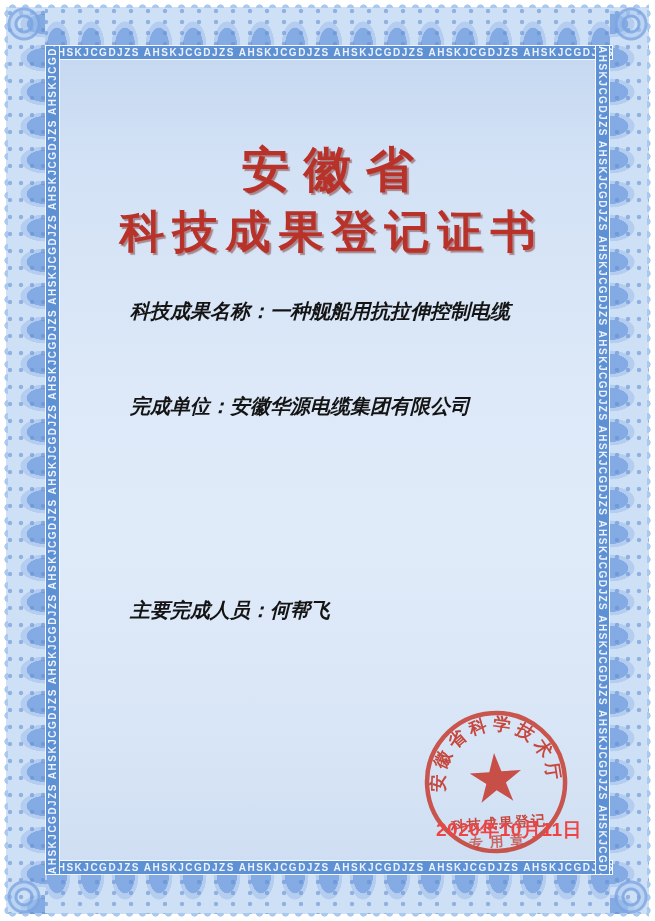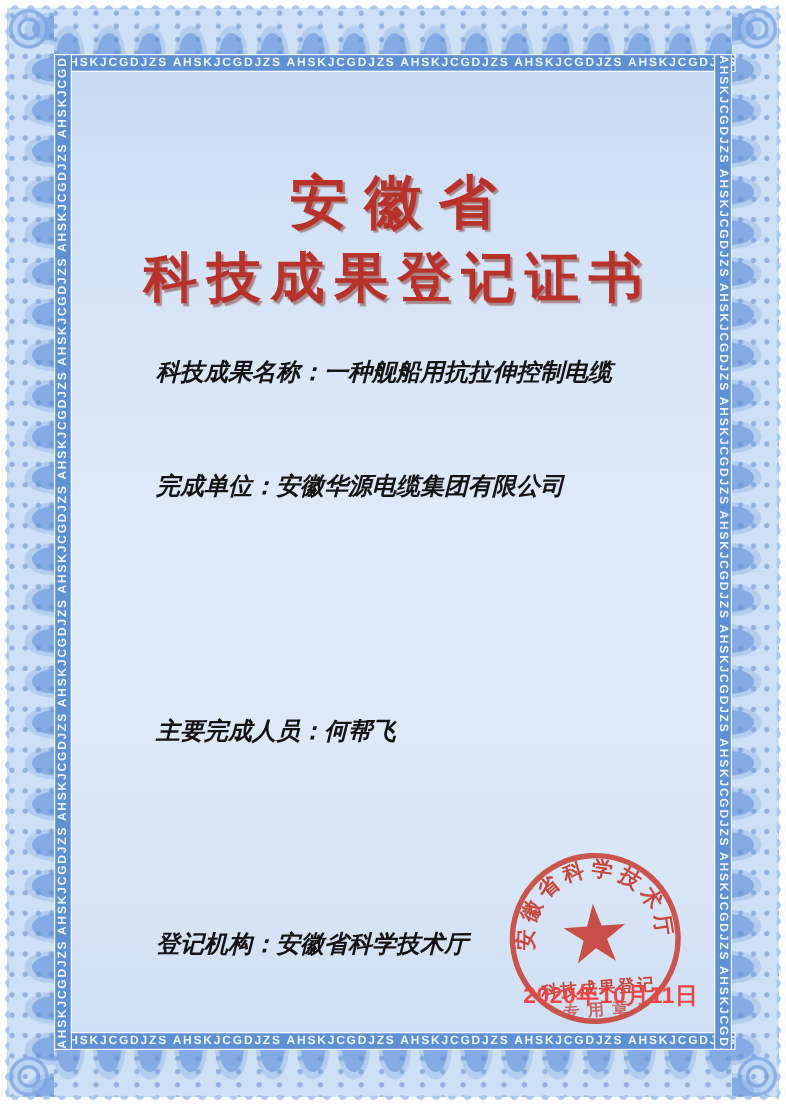--- a/index.html
+++ b/index.html
@@ -107,23 +107,20 @@
 
   <div class="field f-achievement">
     <span>科技成果名称：</span><span>一种舰船用抗拉伸控制电缆</span>
   </div>
   <div class="field f-unit">
     <span>完成单位：</span><span>安徽华源电缆集团有限公司</span>
   </div>
   <div class="field f-personnel">
     <span>主要完成人员：</span><span>何帮飞</span>
   </div>
-  <div class="field f-regorg">
-    <span>登记机构：</span><span>安徽省科学技术厅</span>
-  </div>
 
   <svg class="seal" viewBox="0 0 150 155">
     <circle cx="75" cy="78" r="69" fill="none" stroke="#c5372a" stroke-width="4.5" stroke-opacity="0.92"></circle>
     <path id="sealArc" d="M 32.4 107.8 A 52 52 0 1 1 117.6 107.8" fill="none"></path>
     <text font-size="17.5" font-weight="bold" fill="#c5372a" letter-spacing="4.5" font-family="Liberation Serif, serif">
       <textPath href="#sealArc" startOffset="50%" text-anchor="middle">安徽省科学技术厅</textPath>
     </text>
     <polygon fill="#c5372a" fill-opacity="0.95" points="75,49 81.1,67.7 100.7,67.7 84.8,79.2 90.9,97.8 75,86.3 59.1,97.8 65.2,79.2 49.3,67.7 68.9,67.7"></polygon>
     <text x="75" y="124" text-anchor="middle" font-size="14" font-weight="bold" fill="#c5372a" letter-spacing="2" font-family="Liberation Serif, serif">科技成果登记</text>
     <text x="75" y="142" text-anchor="middle" font-size="13.5" font-weight="bold" fill="#c5372a" fill-opacity="0.8" letter-spacing="7" font-family="Liberation Serif, serif">专用章</text>

